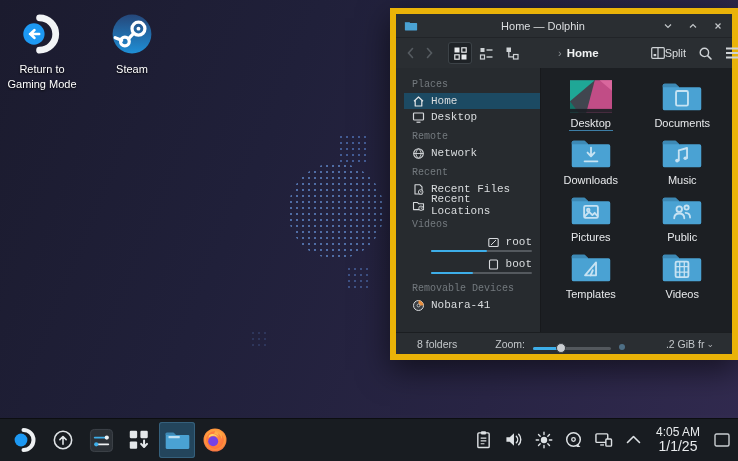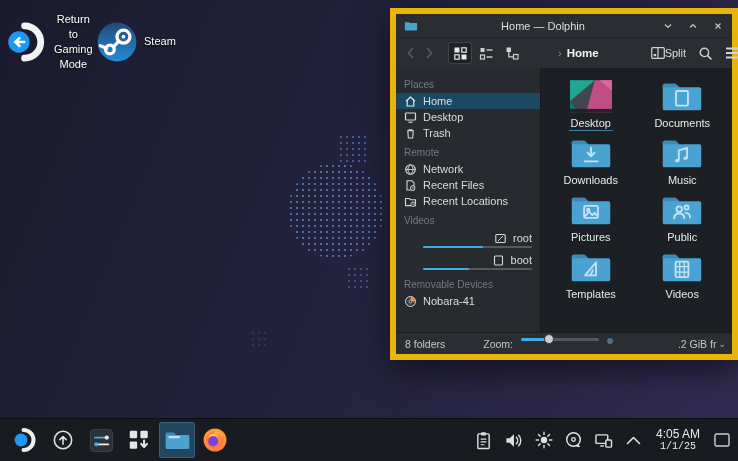--- a/index.html
+++ b/index.html
@@ -11,21 +11,21 @@
     background:linear-gradient(112deg,#1b1b2e 0%,#20203a 35%,#292545 70%,#322b50 100%); }
   .dots { position:absolute; background-image:radial-gradient(rgba(95,140,220,.55) 1px, transparent 1.45px); background-size:7px 7px; }
   .dots.circle-big { left:288px; top:163px; width:96px; height:96px; border-radius:50%;
     background-image:radial-gradient(rgba(110,160,235,.6) 1px, transparent 1.5px); background-size:6px 6px; }
   .dots.sq-1 { left:338px; top:134px; width:28px; height:28px; background-size:6px 6px; }
   .dots.sq-2 { left:346px; top:266px; width:24px; height:24px; background-size:6px 6px; opacity:.8; }
   .dots.sq-3 { left:250px; top:330px; width:20px; height:20px; background-size:6px 6px; opacity:.35; }
 
   
   .desk-icons { position:absolute; left:6px; top:12px; display:flex; gap:18px; }
-  .desk-icon { width:72px; display:flex; flex-direction:row; align-items:center; gap:6px; cursor:default; }
+  .desk-icon { width:72px; display:flex; flex-direction:column; align-items:center; gap:6px; cursor:default; }
   .desk-icon .glyph { width:44px; height:44px; display:flex; align-items:center; justify-content:center; }
   .desk-icon .dlabel { color:#fff; font-size:11px; text-align:center; line-height:1.35;
     text-shadow:0 1px 2px rgba(0,0,0,.9); }
 
   
   .window { position:absolute; left:390px; top:8px; width:348px; height:352px;
     background:#737373; border:6px solid #eab308; box-shadow:0 10px 30px rgba(0,0,0,.55);
     display:flex; flex-direction:column; }
   .titlebar { height:24px; background:#2a2e32; border-bottom:1px solid #212428;
     display:flex; align-items:center; padding:0 8px; flex:0 0 auto; }
@@ -40,58 +40,58 @@
   .view-group { display:flex; gap:2px; margin-left:8px; }
   .view-btn { width:24px; height:22px; display:flex; align-items:center; justify-content:center; border-radius:3px; }
   .view-btn.active { background:#1e2226; box-shadow:inset 0 0 0 1px #3c4247; }
   .crumb { display:flex; align-items:center; gap:5px; margin-left:30px; }
   .crumb .caret { color:#8d9296; font-size:11px; }
   .crumb .crumb-label { color:#f0f2f3; font-size:11.5px; font-weight:bold; }
   .tb-right { margin-left:auto; display:flex; align-items:center; gap:12px; }
   .split-btn { display:flex; align-items:center; color:#dcdfe1; font-size:11px;margin-left:48px; }
 
   .content { flex:1; display:flex; min-height:0; }
-  .sidebar { width:145px; background:#272b2f; border-right:1px solid #17191c; padding:5px 0 0 0; overflow:hidden; }
+  .sidebar { width:145px; background:#272b2f; border-right:1px solid #17191c; padding:5px 0 0 8px; overflow:hidden;font-family:Liberation Mono, monospace; }
   .sb-header { color:#73797e; font-size:10px; padding:6px 8px 3px 8px; }
   .sb-item { display:flex; align-items:center; gap:6px; padding:2px 8px; height:16px; color:#d9dcde; font-size:11px; cursor:default; }
   .sb-item.selected { background:#1c4a63; }
   .sb-item .sb-ic { width:13px; height:13px; flex:0 0 auto; display:flex; }
   .sb-dev { padding-bottom:0;justify-content:flex-end; }
   .dev-bar { height:2px; margin:1px 8px 3px 27px; background:#54595e; border-radius:1px; position:relative; }
   .dev-fill { position:absolute; left:0; top:0; bottom:0; background:#3daee9; border-radius:1px; }
 
   .mainview { flex:1; background:#1c1f23; position:relative; overflow:hidden; }
   .fgrid { display:grid; grid-template-columns:1fr 1fr; padding:10px 4px 0 4px; row-gap:3px; }
   .fcell { display:flex; flex-direction:column; align-items:center; gap:2px; height:54px; cursor:default; }
   .fcell .ficon { width:44px; height:37px; display:flex; align-items:center; justify-content:center; }
   .fcell .flabel { color:#e8eaec; font-size:11px; line-height:13px; padding:0 2px; }
   .fcell.current .flabel { border-bottom:1px solid #3d7ea6; }
 
   .statusbar { height:22px; background:#2a2e32; border-top:1px solid #1b1e21;
-    display:flex; align-items:center; padding:0 6px; flex:0 0 auto; color:#c3c7ca; font-size:10.5px; }
+    display:flex; align-items:center; padding:0 18px; flex:0 0 auto; color:#c3c7ca; font-size:10.5px; }
   .sb-left { margin-left:3px; }
-  .zoom-group { display:flex; align-items:flex-start; gap:8px; margin-left:38px; }
+  .zoom-group { display:flex; align-items:flex-end; gap:8px; margin-left:38px; }
   .zoom-track { width:78px; height:3px; background:#53585d; border-radius:2px; position:relative; }
   .zoom-fill { position:absolute; left:0; top:0; bottom:0; width:36%; background:#3daee9; border-radius:2px; }
   .zoom-handle { position:absolute; left:36%; top:50%; transform:translate(-50%,-50%); width:10px; height:10px;
     border-radius:50%; background:#caced2; border:1px solid #3a3f44; }
   .zoom-plus { width:6px; height:6px; border-radius:50%; background:#4e6f85; }
   .sb-right { margin-left:auto; display:flex; align-items:center; gap:2px; }
   .sb-right .caret-dn { color:#aeb2b5; font-size:9px; }
 
   
   .panel { position:absolute; left:0; bottom:0; width:738px; height:43px; background:#181c21;
     border-top:1px solid #0c0e11; display:flex; align-items:center; padding:0 6px; }
   .task-icon { width:36px; height:36px; display:flex; align-items:center; justify-content:center; margin:0 1px; border-radius:3px; }
   .task-icon.active { background:#23455c; box-shadow:inset 0 0 0 1px #35607c; }
   .tray { margin-left:auto; display:flex; align-items:center; gap:6px; }
   .tray-icon { width:24px; height:24px; display:flex; align-items:center; justify-content:center; }
   .clock { text-align:center; color:#e8ebed; line-height:1.1; margin:0 4px; }
   .clock .time { font-size:12px; }
-  .clock .date { font-size:10px;font-family:Liberation Mono, monospace; }
+  .clock .date { font-size:14px; }
   .show-desktop { width:20px; height:24px; display:flex; align-items:center; justify-content:center; margin-left:2px; }
 
   svg { display:block; }
   .glyph-stroke { stroke:#e3f1fa; stroke-width:2; fill:none; stroke-linecap:round; stroke-linejoin:round; opacity:.82; }
 </style>
 </head>
 <body>
 
 <svg width="0" height="0" style="position:absolute">
   <defs>
@@ -245,40 +245,33 @@
       </div>
       <div class="sb-item">
         <span class="sb-ic">
           <svg width="13" height="13" viewBox="0 0 13 13">
               <rect x="1.5" y="2" width="10" height="7" rx="0.8" stroke="#d7dadd" stroke-width="1.2" fill="none"></rect>
               <path d="M4.5 11.2 h4" stroke="#d7dadd" stroke-width="1.2"></path>
             </svg>
         </span>
         <span>Desktop</span>
       </div>
-      <div class="sb-item">
-        <span class="sb-ic">
-          <svg width="13" height="13" viewBox="0 0 13 13">
-              <path d="M3.2 3.8 h6.6 M5 3.8 v-1 h3 v1 M3.8 3.8 l0.5 7.2 h4.4 l0.5-7.2" stroke="#d7dadd" stroke-width="1.1" fill="none" stroke-linejoin="round"></path>
-            </svg>
-        </span>
-        <span>Trash</span>
-      </div>
 
       <div class="sb-header">Remote</div>
       <div class="sb-item">
         <span class="sb-ic">
           <svg width="13" height="13" viewBox="0 0 13 13">
               <circle cx="6.5" cy="6.5" r="4.8" stroke="#d7dadd" stroke-width="1.1" fill="none"></circle>
               <path d="M1.7 6.5 h9.6 M6.5 1.7 c-3.4 3-3.4 6.6 0 9.6 M6.5 1.7 c3.4 3 3.4 6.6 0 9.6" stroke="#d7dadd" stroke-width="0.9" fill="none"></path>
             </svg>
         </span>
         <span>Network</span>
       </div>
 
+      <div class="sb-header">Recent</div>
       <div class="sb-item">
         <span class="sb-ic">
           <svg width="13" height="13" viewBox="0 0 13 13">
               <path d="M3 1.8 h5 l2 2 V11 H3 z" stroke="#d7dadd" stroke-width="1.1" fill="none" stroke-linejoin="round"></path>
               <circle cx="8.7" cy="9" r="2.3" fill="#272b2f" stroke="#d7dadd" stroke-width="0.9"></circle>
               <path d="M8.7 7.9 v1.2 h1" stroke="#d7dadd" stroke-width="0.8" fill="none"></path>
             </svg>
         </span>
         <span>Recent Files</span>
       </div>

